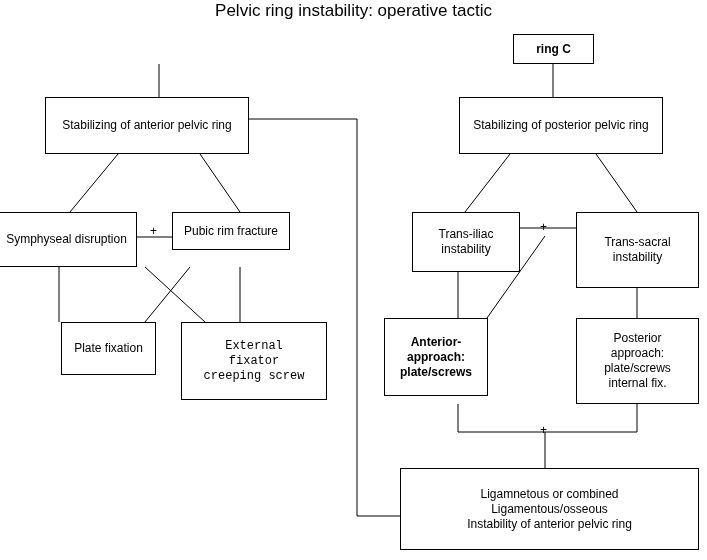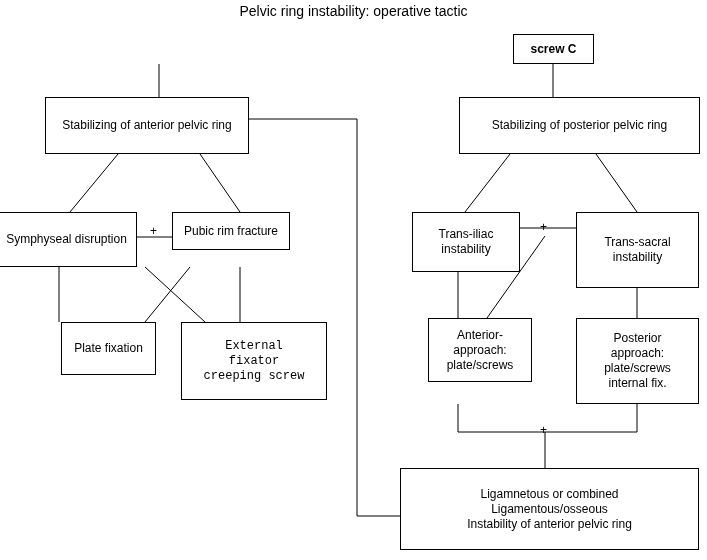--- a/index.html
+++ b/index.html
@@ -17,21 +17,21 @@
     height: 560px;
     background: #ffffff;
     overflow: hidden;
   }
   .title {
     position: absolute;
     left: 0;
     top: 0;
     width: 707px;
     text-align: center;
-    font-size: 14px;
+    font-size: 17px;
     color: #000;
     line-height: 14px;
   }
   .node {
     position: absolute;
     box-sizing: border-box;
     border: 1px solid #000000;
     background: #ffffff;
     display: flex;
     align-items: center;
@@ -108,28 +108,28 @@
     <line x1="545" y1="236" x2="487" y2="318"></line>
 
     <polyline points="458,404 458,432 637,432 637,404"></polyline>
     <line x1="545" y1="432" x2="545" y2="468"></line>
 
     <polyline points="249,119 357,119 357,516 400,516"></polyline>
   </svg>
 
 
   <div class="node bold" style="left:513px; top:34px; width:81px; height:30px;">
-    <span class="lines">screw C</span>
+    <span class="lines">ring C</span>
   </div>
 
   <div class="node" style="left:45px; top:97px; width:204px; height:57px;">
     <span class="lines">Stabilizing of anterior pelvic ring</span>
   </div>
 
-  <div class="node" style="left:459px; top:97px; width:241px; height:57px;text-align:center;">
+  <div class="node" style="left:459px; top:97px; width:204px; height:57px;text-align:center;">
     <span class="lines">Stabilizing of posterior pelvic ring</span>
   </div>
 
   <div class="node" style="left:-4px; top:212px; width:141px; height:55px;">
     <span class="lines">Symphyseal disruption</span>
   </div>
 
   <div class="node" style="left:172px; top:212px; width:118px; height:38px;">
     <span class="lines">Pubic rim fracture</span>
   </div>
@@ -151,21 +151,21 @@
 instability</span>
   </div>
 
   <div class="node" style="left:576px; top:212px; width:123px; height:76px;">
     <span class="lines">Trans-sacral
 instability</span>
   </div>
 
   <div class="plus" style="left:540px; top:221px;">+</div>
 
-  <div class="node" style="left:428px; top:318px; width:104px; height:64px;">
+  <div class="node" style="left:384px; top:318px; width:104px; height:78px;font-weight:bold;">
     <span class="lines">Anterior-
 approach:
 plate/screws</span>
   </div>
 
   <div class="node" style="left:576px; top:318px; width:123px; height:86px;">
     <span class="lines">Posterior
 approach:
 plate/screws
 internal fix.</span>

